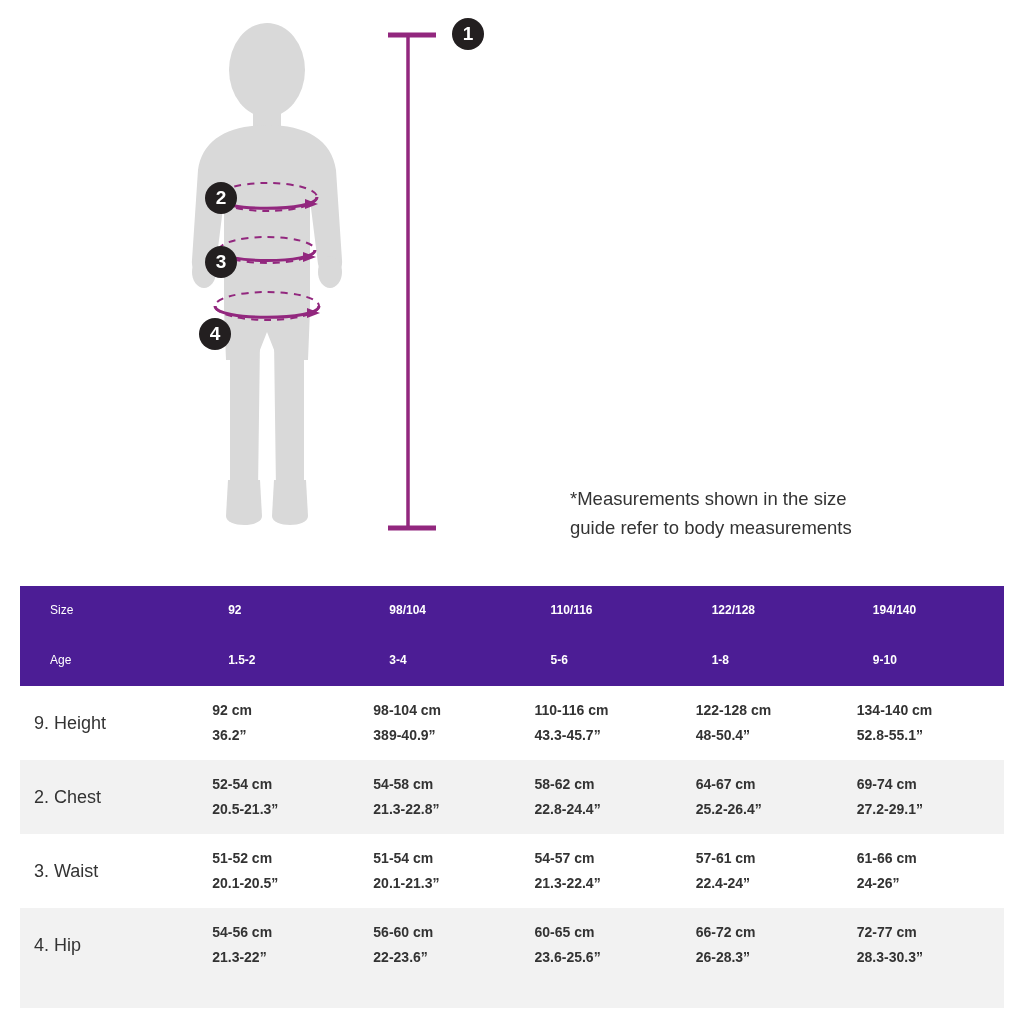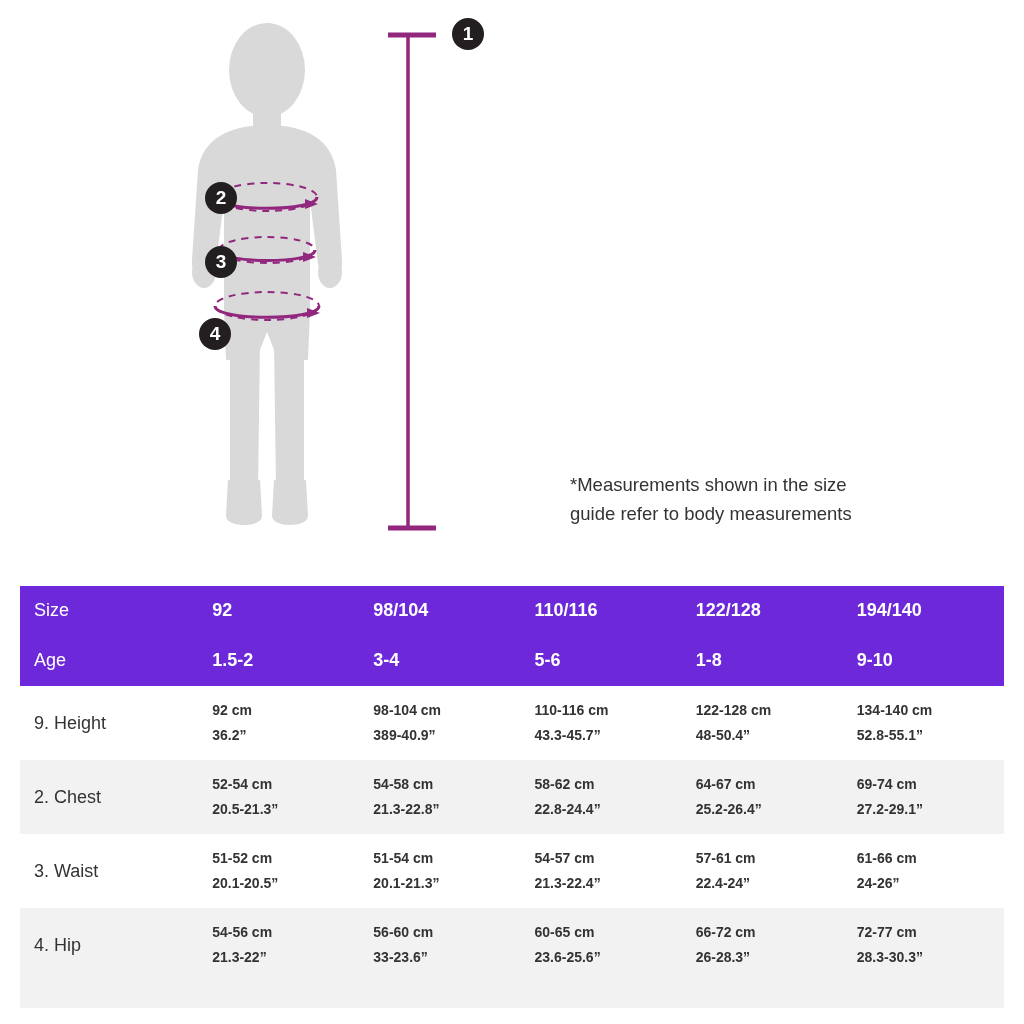--- a/index.html
+++ b/index.html
@@ -43,21 +43,21 @@
     font-family: "Liberation Sans", sans-serif;
   }
   .m1 { left: 452px; top: 18px; }
   .m2 { left: 205px; top: 182px; }
   .m3 { left: 205px; top: 246px; }
   .m4 { left: 199px; top: 318px; }
 
   .note {
     position: absolute;
     left: 570px;
-    top: 470px;
+    top: 484px;
     width: 400px;
     font-size: 18.5px;
     line-height: 29px;
     color: #333333;
   }
 
   
   .table-wrap {
     position: absolute;
     left: 20px;
@@ -71,26 +71,26 @@
   }
   td, th {
     text-align: left;
     vertical-align: middle;
     padding: 0;
   }
   col.c0 { width: 178px; }
   col.cx { width: 161px; }
 
   .hdr-row td {
-    background: #6d28d9;
+    background: #4c1d95;
     color: #ffffff;
     height: 48px;
-    font-size: 18px;
+    font-size: 12px;
     font-weight: bold;
-    padding-left: 14px;
+    padding-left: 30px;
   }
   .hdr-row.age td {
     font-weight: bold;
     height: 52px;
   }
   .hdr-row td.first { font-weight: normal; }
 
   .data-row td {
     height: 74px;
     font-size: 14px;
@@ -286,21 +286,21 @@
       </tr>
 
       <tr class="data-row alt">
         <td class="label">4. Hip</td>
         <td>
           <span class="cell-line">54-56 cm</span>
           <span class="cell-line">21.3-22”</span>
         </td>
         <td>
           <span class="cell-line">56-60 cm</span>
-          <span class="cell-line">33-23.6”</span>
+          <span class="cell-line">22-23.6”</span>
         </td>
         <td>
           <span class="cell-line">60-65 cm</span>
           <span class="cell-line">23.6-25.6”</span>
         </td>
         <td>
           <span class="cell-line">66-72 cm</span>
           <span class="cell-line">26-28.3”</span>
         </td>
         <td>

